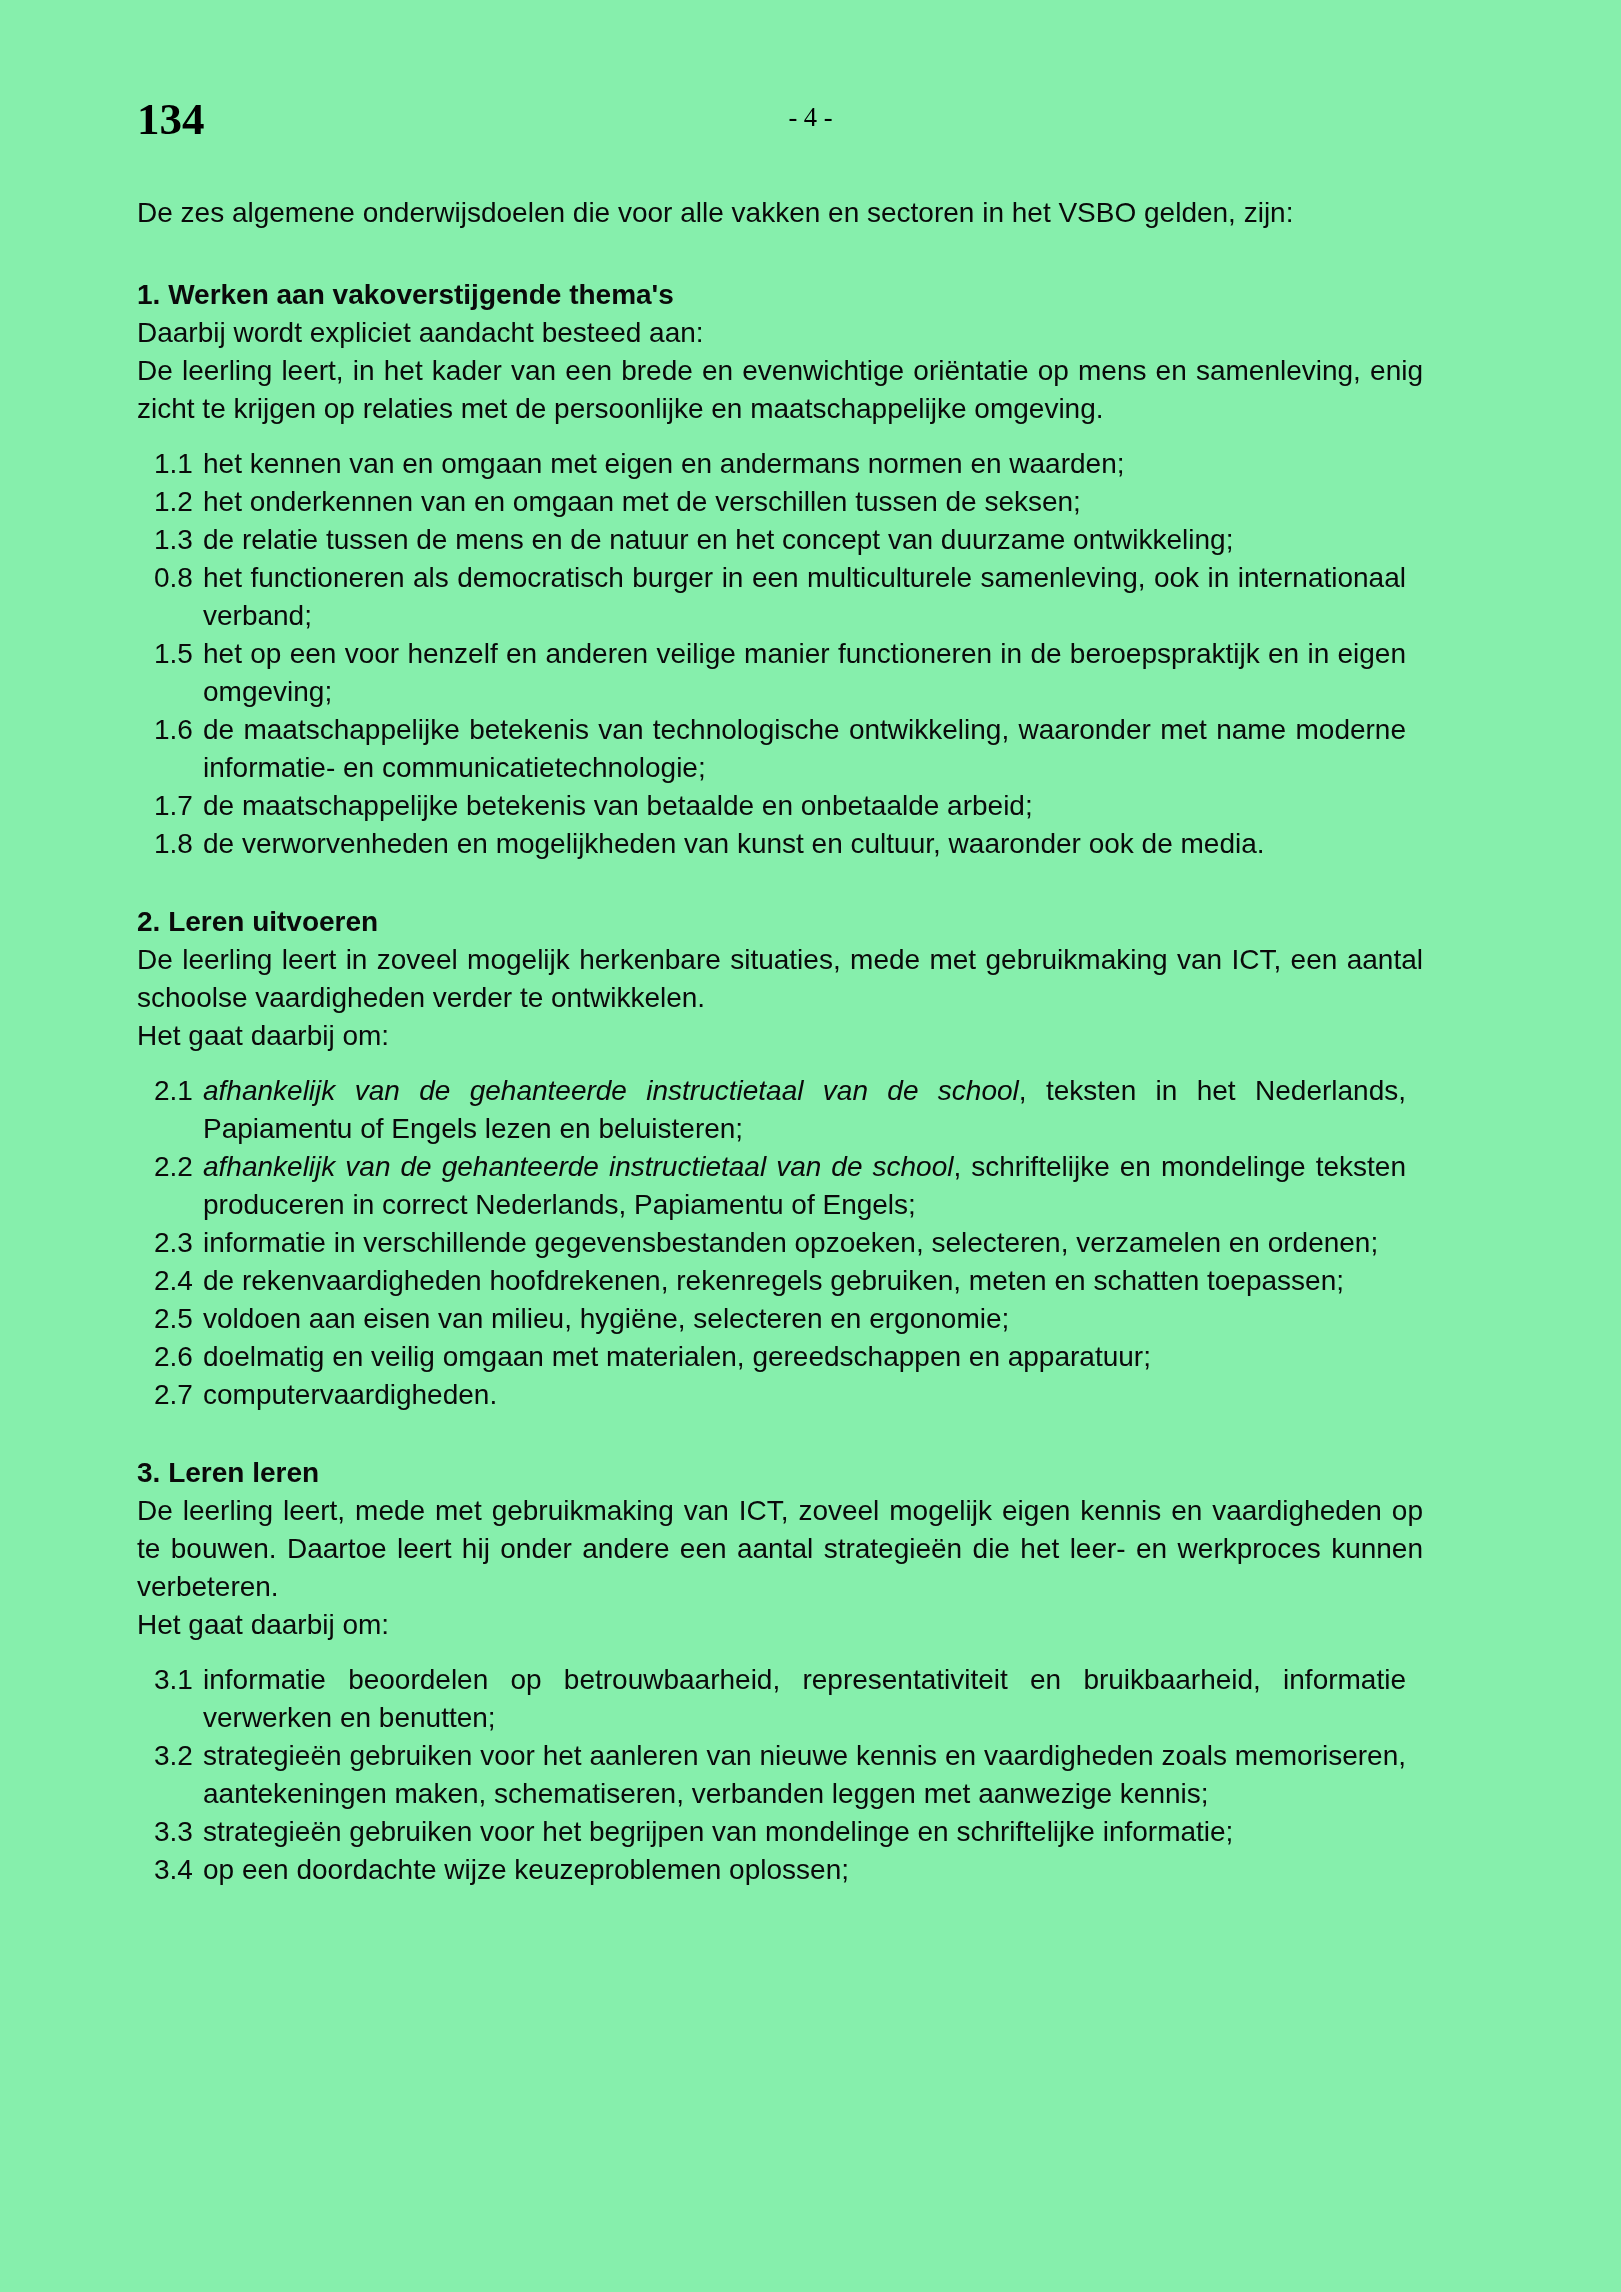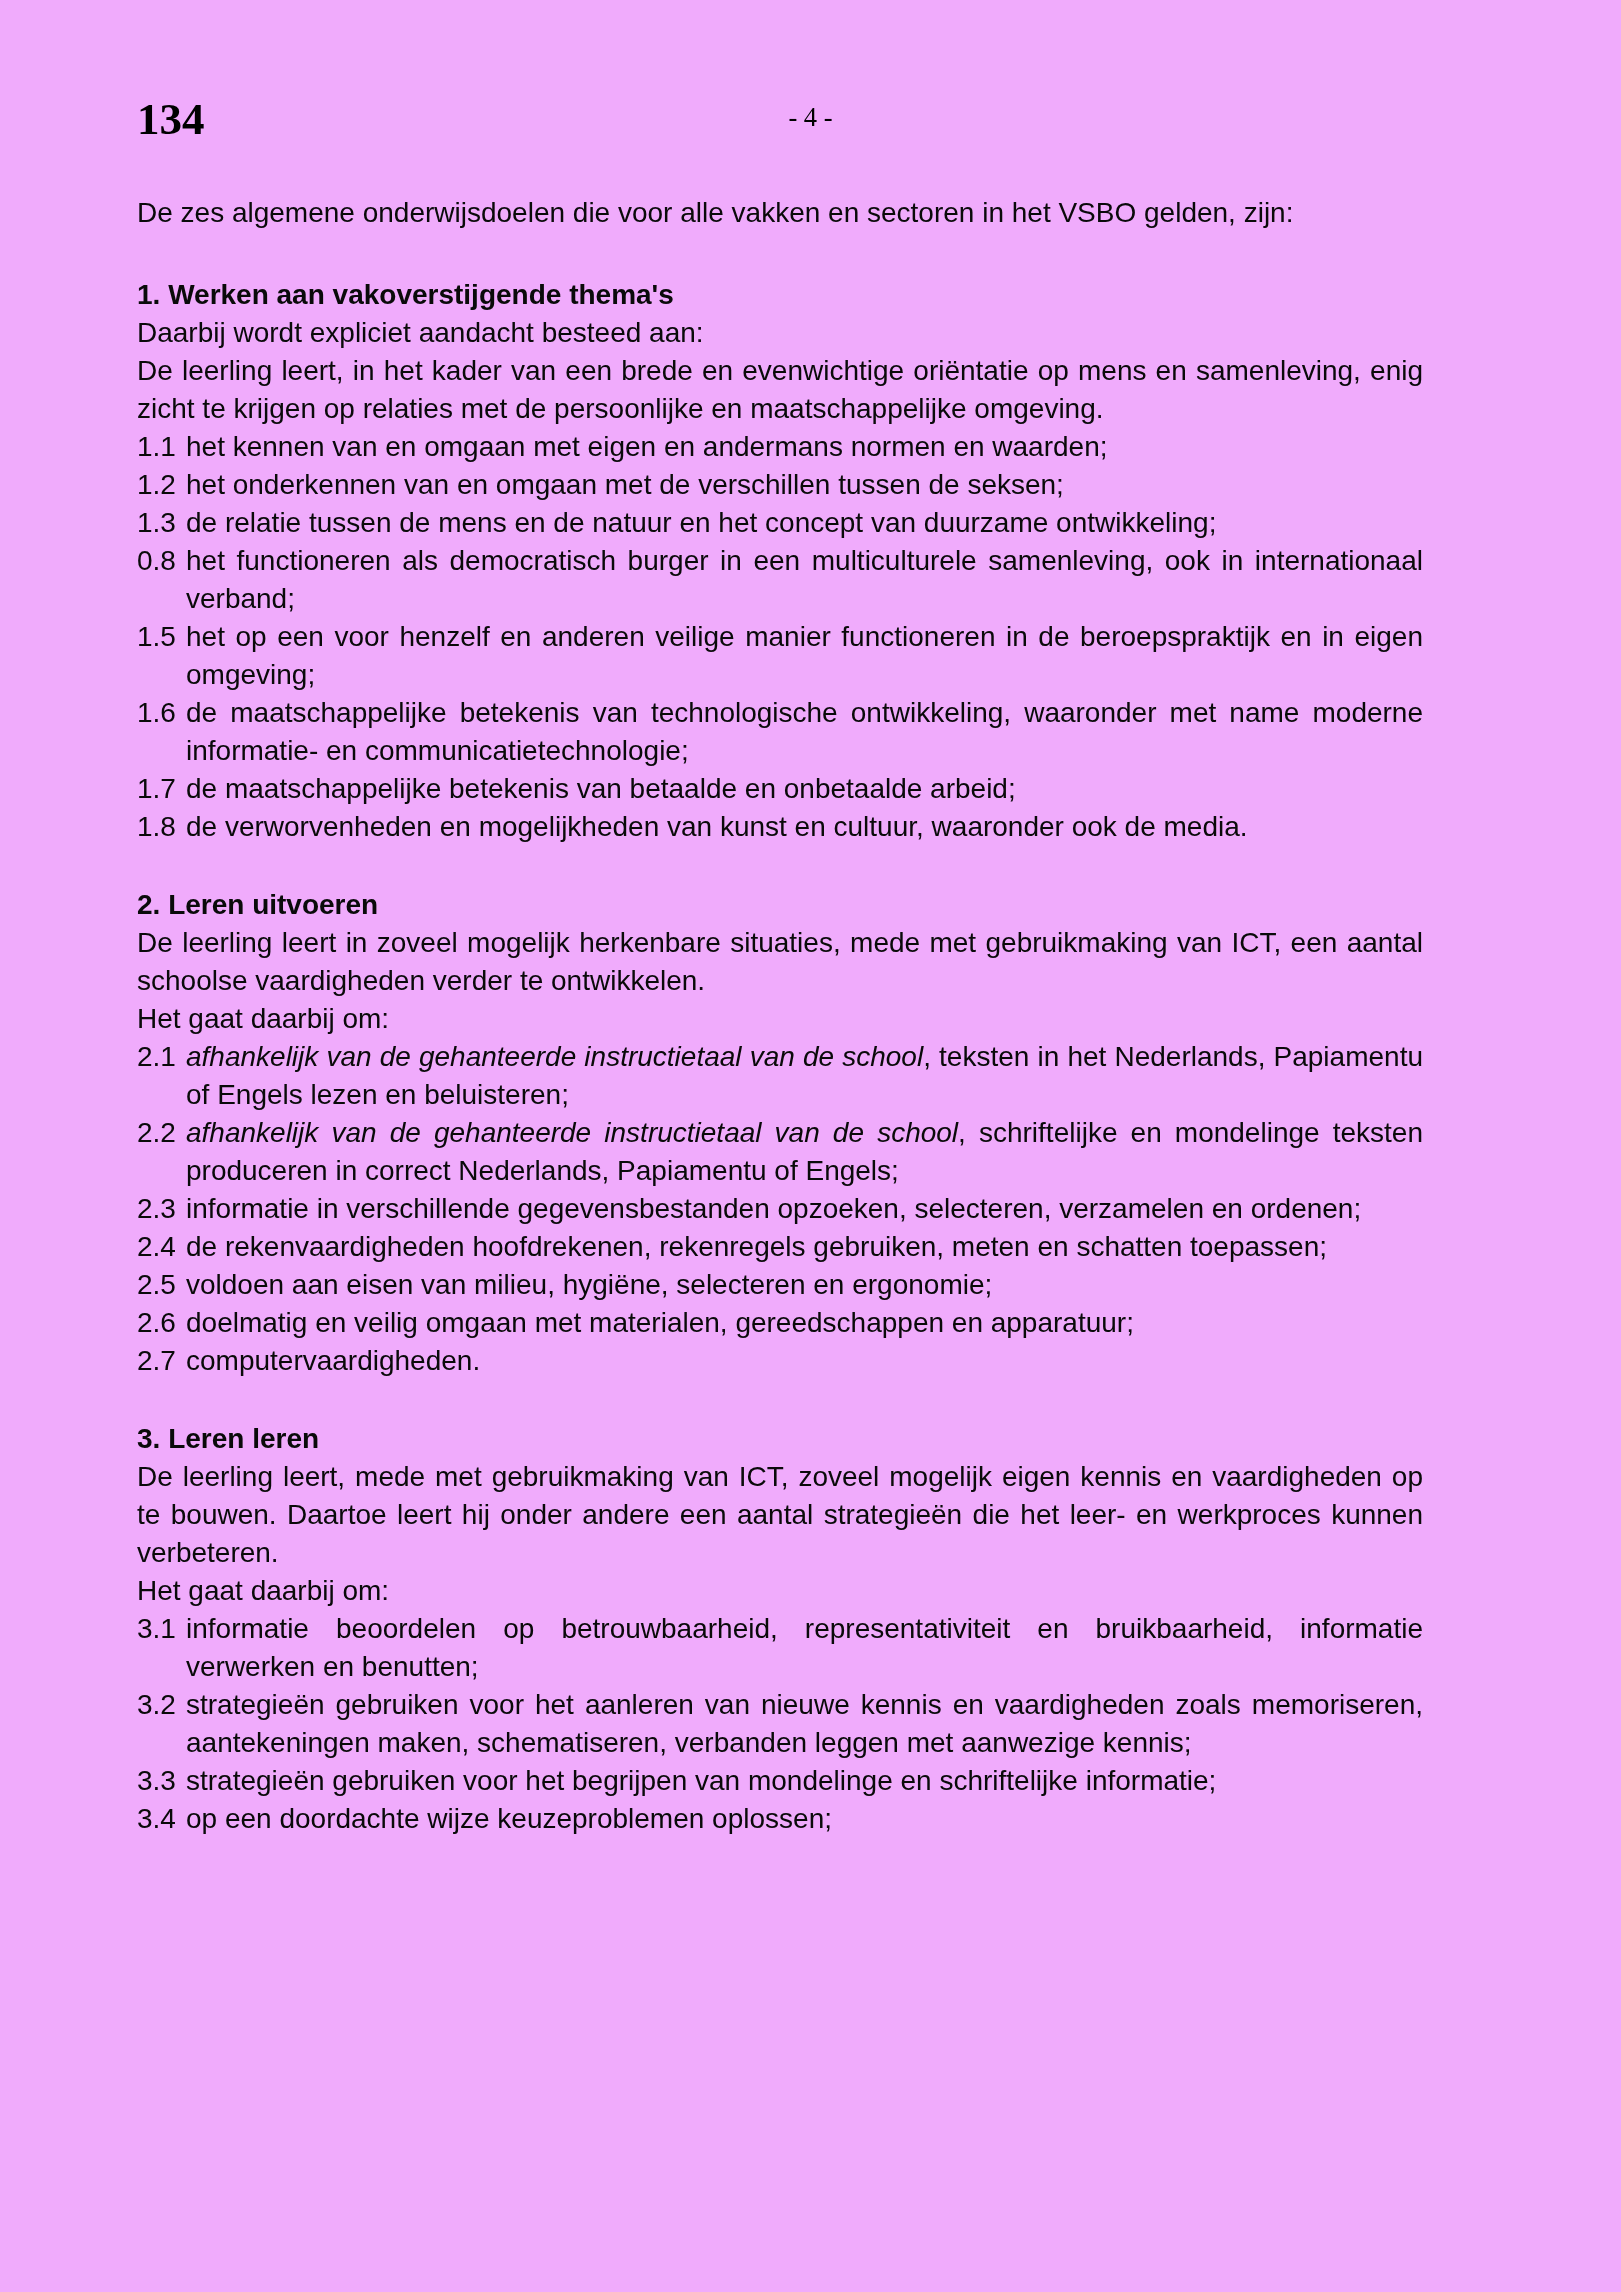--- a/index.html
+++ b/index.html
@@ -1,20 +1,20 @@
 <!DOCTYPE html>
 <html><head>
 <meta charset="utf-8">
 <style>
   html, body { margin: 0; padding: 0; background: #ffffff; }
   .page {
     position: relative;
     width: 1621px;
     height: 2293px;
-    background: #f0abfc;
+    background: #86efac;
     font-family: "Liberation Sans", sans-serif;
     color: #0a0a0a;
     overflow: hidden;
   }
   .doc-num {
     position: absolute;
     left: 137px;
     top: 96px;
     font-family: "Liberation Serif", serif;
     font-weight: bold;
@@ -58,21 +58,21 @@
     line-height: 38px;
     font-weight: bold;
     color: #0a0a0a;
   }
   p.section-paragraph {
     margin: 0;
     font-size: 28px;
     line-height: 38px;
     text-align: justify;
   }
-  .item-list { margin: 0; }
+  .item-list { margin: 17px; }
   .item { display: flex; font-size: 28px; line-height: 38px; }
   .item .num { flex: 0 0 49px; }
   .item .txt { flex: 1; text-align: justify; }
   .item .txt em { font-style: italic; }
 </style>
 </head>
 <body>
 
 <div class="page">
   <div class="doc-num">134</div>

